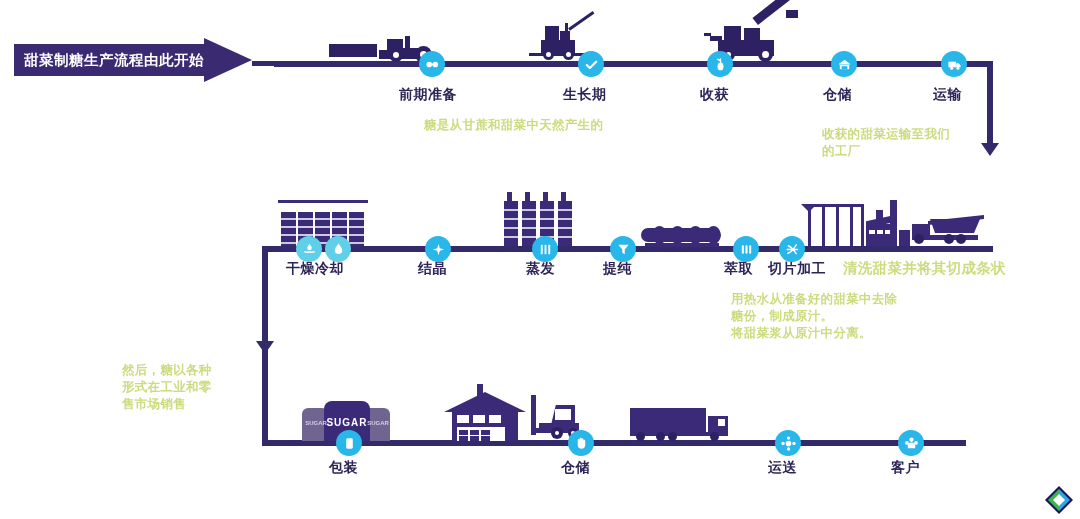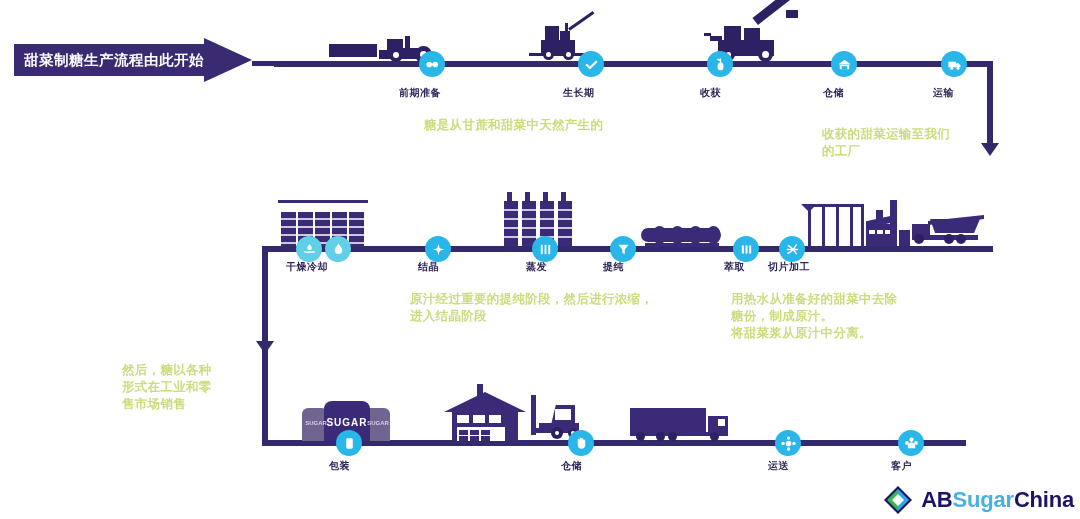--- a/index.html
+++ b/index.html
@@ -48,21 +48,21 @@
     background:#29b6e8;color:#fff;
     display:flex;align-items:center;justify-content:center;
     font-size:13px;line-height:1;z-index:6;
     box-shadow:0 0 0 0 rgba(0,0,0,0);
   }
   .node.pale{background:#5fd0e8;}
   .node svg{display:block;}
 
   
   .lbl{
-    position:absolute;color:#2d2458;font-size:10px;font-weight:bold;
+    position:absolute;color:#2d2458;font-size:14px;font-weight:bold;
     white-space:nowrap;letter-spacing:.5px;
   }
   .green{
     position:absolute;color:#cddb7e;font-size:12.5px;line-height:17px;
     white-space:nowrap;font-weight:bold;letter-spacing:.3px;
   }
 
   
   .ill{position:absolute;}
   .tr-body{position:absolute;background:#2e2163;}
@@ -306,23 +306,22 @@
       </svg>
   </div>
 
   <div class="lbl" style="left:286px;top:260px;">干燥冷却</div>
   <div class="lbl" style="left:418px;top:260px;">结晶</div>
   <div class="lbl" style="left:526px;top:260px;">蒸发</div>
   <div class="lbl" style="left:603px;top:260px;">提纯</div>
   <div class="lbl" style="left:724px;top:260px;">萃取</div>
   <div class="lbl" style="left:768px;top:260px;">切片加工</div>
 
-  <div class="green" style="left:410px;top:291px;">
-    <div>原汁经过重要的提纯阶段，然后进行浓缩，</div>
-    <div>进入结晶阶段</div>
+  <div class="green" style="left:843px;top:260px;font-size:14.5px;">
+    <div>清洗甜菜并将其切成条状</div>
   </div>
   <div class="green" style="left:731px;top:291px;">
     <div>用热水从准备好的甜菜中去除</div>
     <div>糖份，制成原汁。</div>
     <div>将甜菜浆从原汁中分离。</div>
   </div>
 
   <div class="line hline" style="left:262px;top:440px;width:704px;"></div>
 
   <div class="ill" style="left:302px;top:399px;width:88px;height:42px;">
@@ -415,16 +414,15 @@
 
   <div class="logo">
     <div class="dia">
       <svg width="30" height="30" viewBox="0 0 30 30">
         <polygon points="15,1 29,15 15,29 1,15" fill="#1b1464"></polygon>
         <polygon points="15,4 15,26 4,15" fill="#3cb54a"></polygon>
         <polygon points="15,4 26,15 15,26" fill="#29abe2"></polygon>
         <polygon points="15,9 21,15 15,21 9,15" fill="#ffffff"></polygon>
       </svg>
     </div>
-    <div class="txt"><span class="ab">AB</span><span class="sg">Sugar</span><span class="ch">China</span></div>
   </div>
 
 </div>
 
 </body></html>

